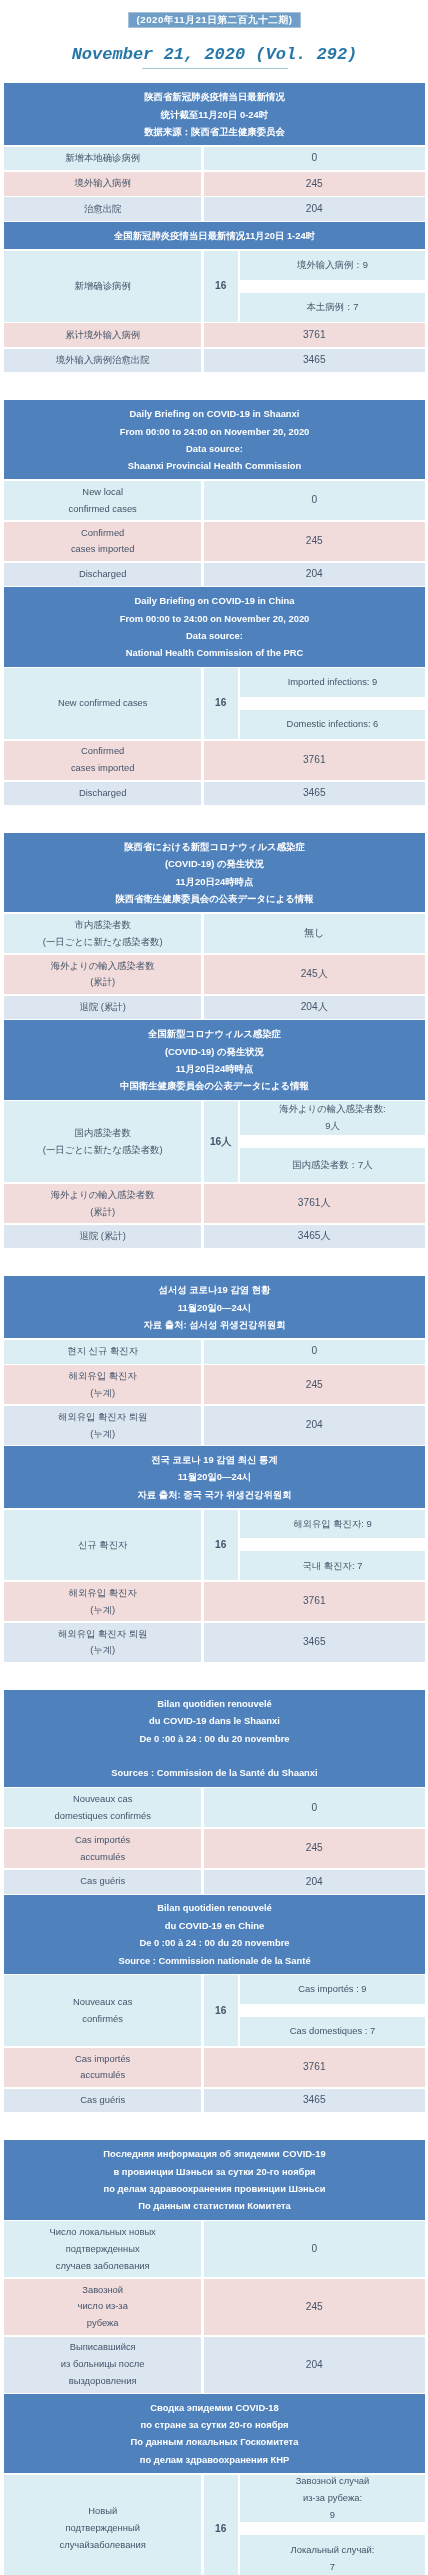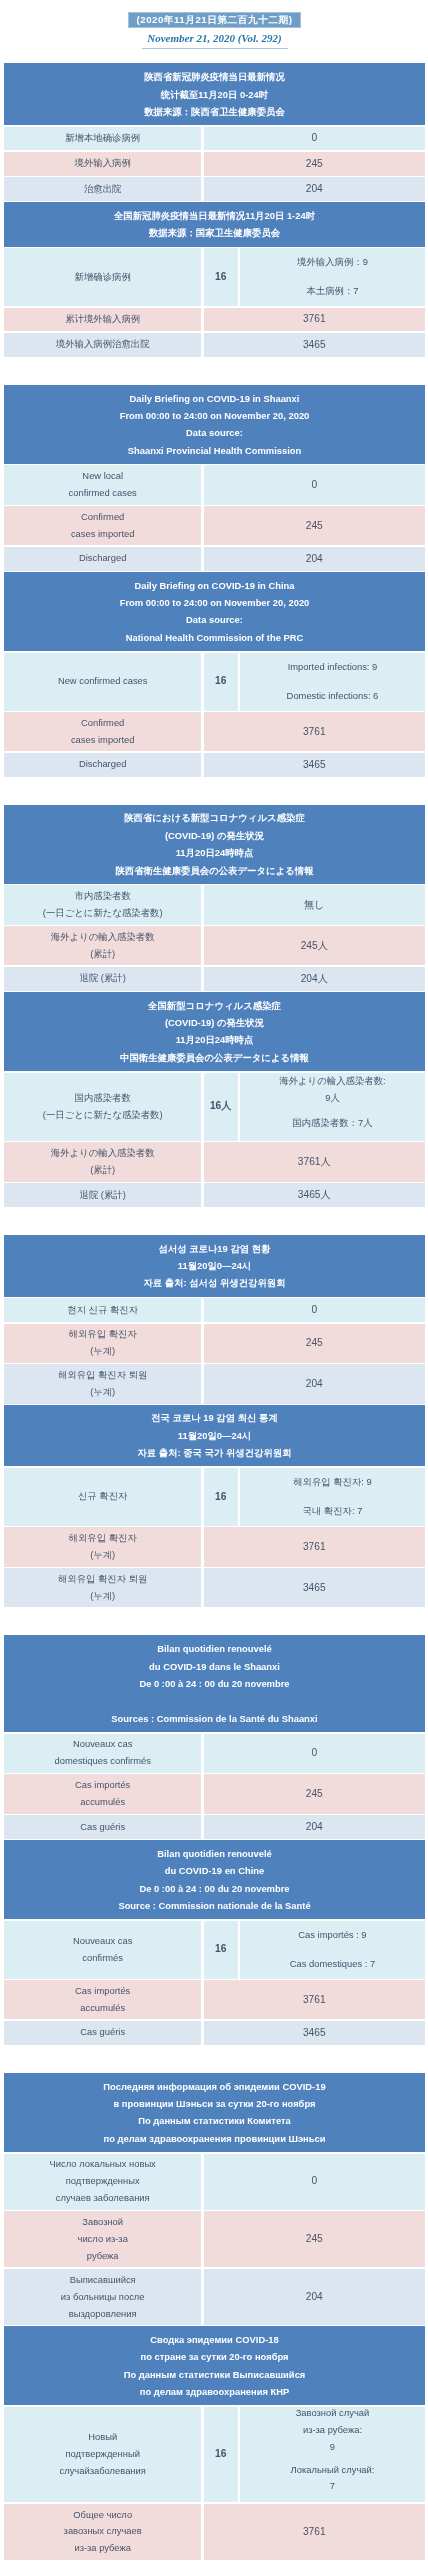--- a/index.html
+++ b/index.html
@@ -1,34 +1,34 @@
 <!DOCTYPE html>
 <html style="--blue: #4f81bd; --badge: #6f9fc8; --teal: #daeef3; --pink: #f2dcdb; --gray: #dce6f1; --text: #44546a; --footblue: #1d86bd; --dateblue: #2778a8;font-size:8.6px"><head>
 <meta charset="utf-8">
 <style>
   html,body{margin:0;padding:0;background:#fff;}
   body{width:429px;font-family:"Liberation Sans","DejaVu Sans",sans-serif;}
   .page{padding:0 4.3px 14px;}
   .masthead{padding-top:12px;text-align:center;}
   .badge{display:inline-block;background:var(--badge,#6f9fc8);border:1.6px solid #a6c0da;color:#fff;
          font-weight:bold;font-size:9.7px;padding:0.5px 7.5px;letter-spacing:0.5px;}
-  .pubdate{margin-top:4px;font-family:Liberation Serif, serif;font-style:italic;
-           font-weight:bold;font-size:11px;color:var(--dateblue,#2778a8);}
+  .pubdate{margin-top:17px;font-family:Liberation Mono, monospace;font-style:italic;
+           font-weight:bold;font-size:17px;color:var(--dateblue,#2778a8);}
   .rule{width:146px;height:1.1px;background:#a6c8dc;margin:4.3px auto 14px;}
   .tbl{margin-top:1px;}
   .tbl-header{background:var(--blue,#4f81bd);color:#fff;font-weight:bold;text-align:center;
               padding:4.8px 4.3px;font-size:9.4px;line-height:1.85;}
   .hline{min-height:1.85em;}
   .row{display:flex;gap:2.7px;margin-top:1.6px;align-items:stretch;}
   .cell{display:flex;flex-direction:column;align-items:center;justify-content:center;text-align:center;
         padding:2.7px 5.4px;font-size:9.4px;line-height:1.8;color:var(--text,#44546a);}
   .lab{width:186px;flex:none;}
   .val{flex:1;font-size:10.2px;}
   .mid{width:23px;flex:none;font-size:10.2px;font-weight:bold;}
-  .subs{flex:1;display:flex;flex-direction:column;gap:0;}
+  .subs{flex:1;display:flex;flex-direction:column;gap:13px;}
   .sub{flex:1;min-height:23.6px;}
   .teal{background:var(--teal,#daeef3);}
   .pink{background:var(--pink,#f2dcdb);}
   .gray{background:var(--gray,#dce6f1);}
   .group-gap{height:27px;}
 </style>
 </head>
 <body>
 
 <div class="page">
@@ -60,21 +60,20 @@
         <div class="row">
           <div class="cell lab gray">
             <div>治愈出院</div>
           </div>
           <div class="cell val gray">204</div>
         </div>
       </div>
       <div class="tbl">
         <div class="tbl-header">
           <div class="hline">全国新冠肺炎疫情当日最新情况11月20日 1-24时</div>
-          <div class="hline">数据来源：国家卫生健康委员会</div>
         </div>
         <div class="row">
           <div class="cell lab teal">
             <div>新增确诊病例</div>
           </div>
           <div class="cell mid teal">16</div>
           <div class="subs">
             <div class="cell sub teal">
               <div>境外输入病例：9</div>
             </div>
@@ -353,22 +352,22 @@
             <div>Cas guéris</div>
           </div>
           <div class="cell val gray">3465</div>
         </div>
       </div>
       <div class="group-gap"></div>
       <div class="tbl">
         <div class="tbl-header">
           <div class="hline">Последняя информация об эпидемии COVID-19</div>
           <div class="hline">в провинции Шэньси за сутки 20-го ноября</div>
+          <div class="hline">по делам здравоохранения провинции Шэньси</div>
           <div class="hline">По данным статистики Комитета</div>
-          <div class="hline">по делам здравоохранения провинции Шэньси</div>
         </div>
         <div class="row">
           <div class="cell lab teal">
             <div>Число локальных новых</div>
             <div>подтвержденных</div>
             <div>случаев заболевания</div>
           </div>
           <div class="cell val teal">0</div>
         </div>
         <div class="row">
@@ -385,21 +384,21 @@
             <div>из больницы после</div>
             <div>выздоровления</div>
           </div>
           <div class="cell val gray">204</div>
         </div>
       </div>
       <div class="tbl">
         <div class="tbl-header">
           <div class="hline">Сводка эпидемии COVID-18</div>
           <div class="hline">по стране за сутки 20-го ноября</div>
-          <div class="hline">По данным статистики Выписавшийся</div>
+          <div class="hline">По данным локальных Госкомитета</div>
           <div class="hline">по делам здравоохранения КНР</div>
         </div>
         <div class="row">
           <div class="cell lab teal">
             <div>Новый</div>
             <div>подтвержденный</div>
             <div>случайзаболевания</div>
           </div>
           <div class="cell mid teal">16</div>
           <div class="subs">

